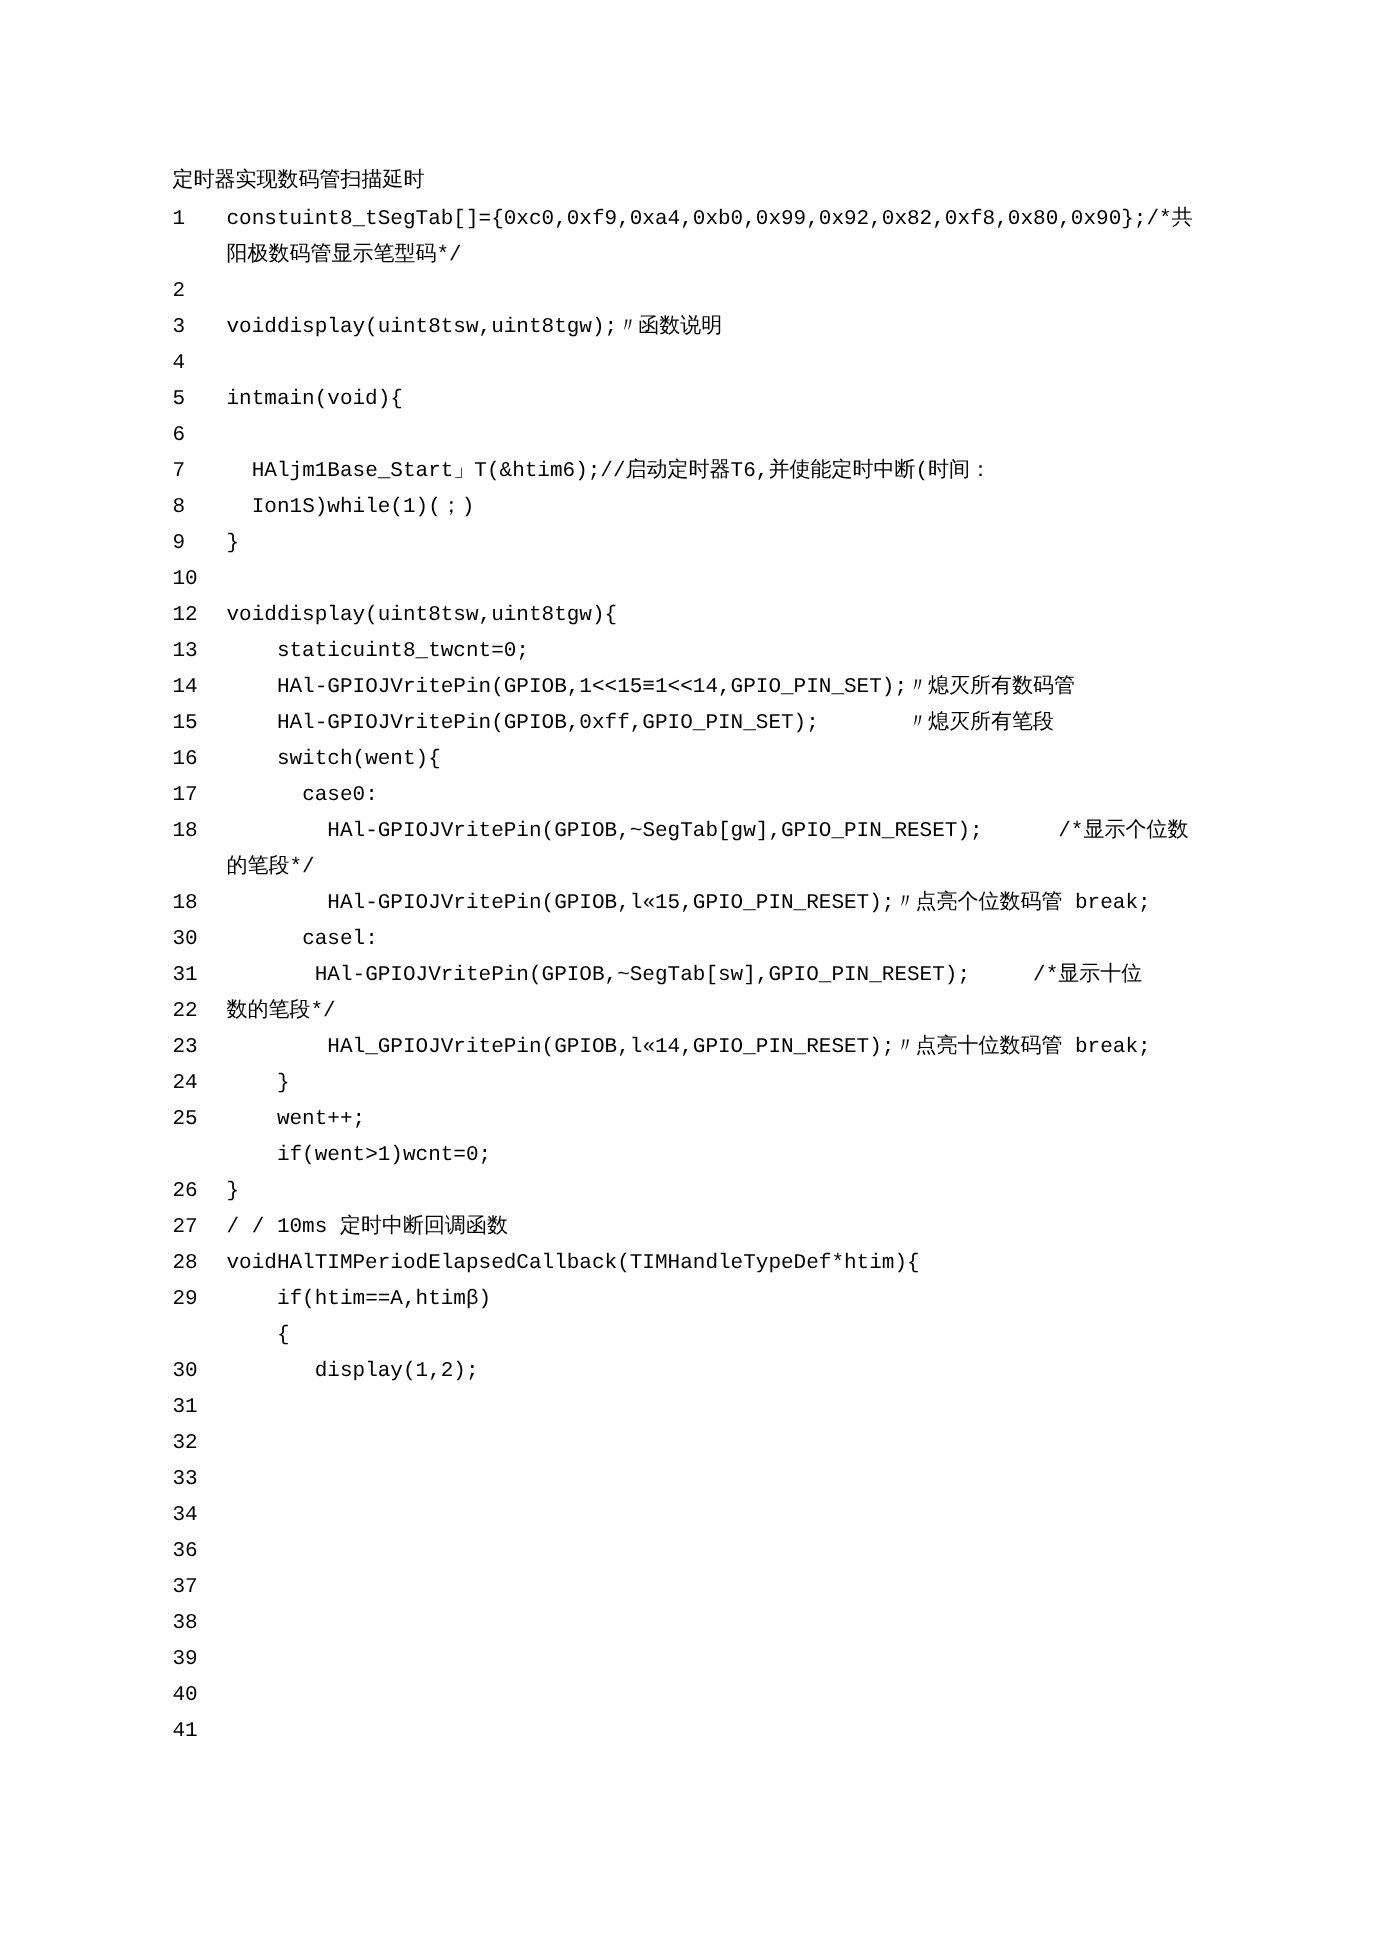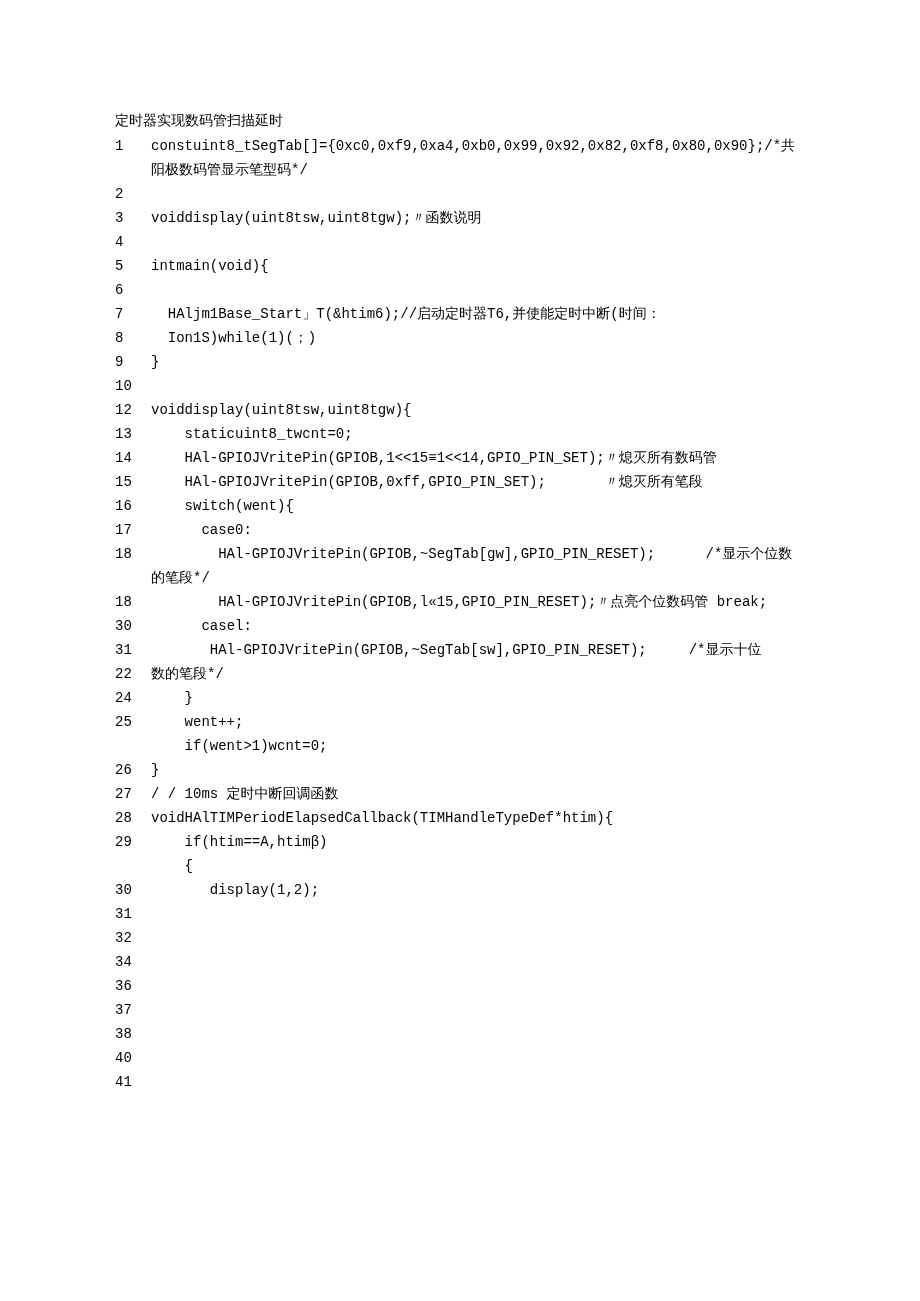--- a/index.html
+++ b/index.html
@@ -131,20 +131,24 @@
       </div>
       <div class="row">
         <div class="ln">31</div>
         <div class="code">       HAl-GPIOJVritePin(GPIOB,~SegTab[sw],GPIO_PIN_RESET);     /*显示十位</div>
       </div>
       <div class="row">
         <div class="ln">22</div>
         <div class="code">数的笔段*/</div>
       </div>
       <div class="row">
+        <div class="ln">23</div>
+        <div class="code">        HAl_GPIOJVritePin(GPIOB,l«14,GPIO_PIN_RESET);〃点亮十位数码管 break;</div>
+      </div>
+      <div class="row">
         <div class="ln">24</div>
         <div class="code">    }</div>
       </div>
       <div class="row">
         <div class="ln">25</div>
         <div class="code">    went++;</div>
       </div>
       <div class="row">
         <div class="ln"></div>
         <div class="code">    if(went&gt;1)wcnt=0;</div>
@@ -175,33 +179,41 @@
       </div>
       <div class="row">
         <div class="ln">31</div>
         <div class="code"></div>
       </div>
       <div class="row">
         <div class="ln">32</div>
         <div class="code"></div>
       </div>
       <div class="row">
+        <div class="ln">33</div>
+        <div class="code"></div>
+      </div>
+      <div class="row">
         <div class="ln">34</div>
         <div class="code"></div>
       </div>
       <div class="row">
         <div class="ln">36</div>
         <div class="code"></div>
       </div>
       <div class="row">
         <div class="ln">37</div>
         <div class="code"></div>
       </div>
       <div class="row">
         <div class="ln">38</div>
+        <div class="code"></div>
+      </div>
+      <div class="row">
+        <div class="ln">39</div>
         <div class="code"></div>
       </div>
       <div class="row">
         <div class="ln">40</div>
         <div class="code"></div>
       </div>
       <div class="row">
         <div class="ln">41</div>
         <div class="code"></div>
       </div>

